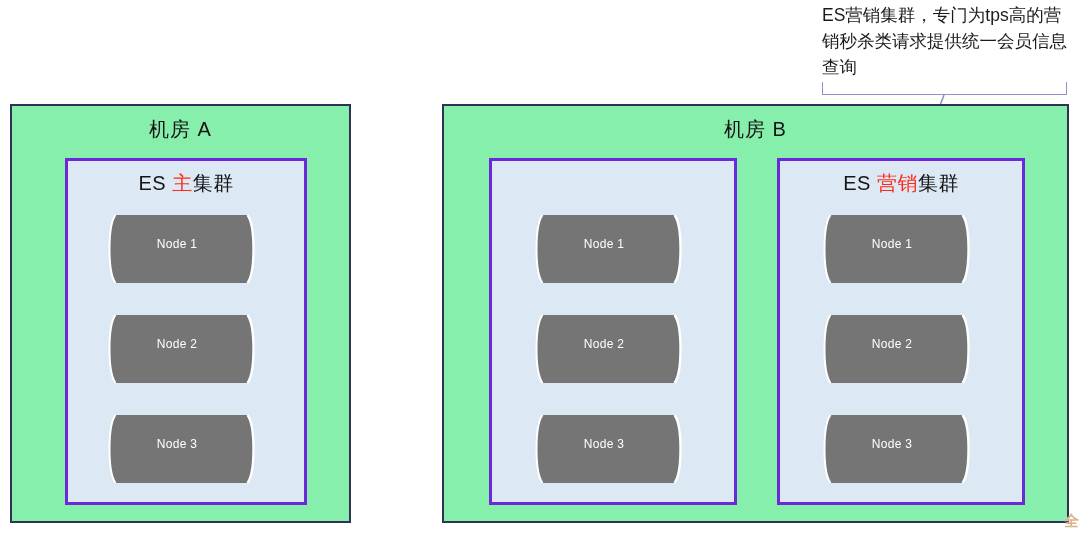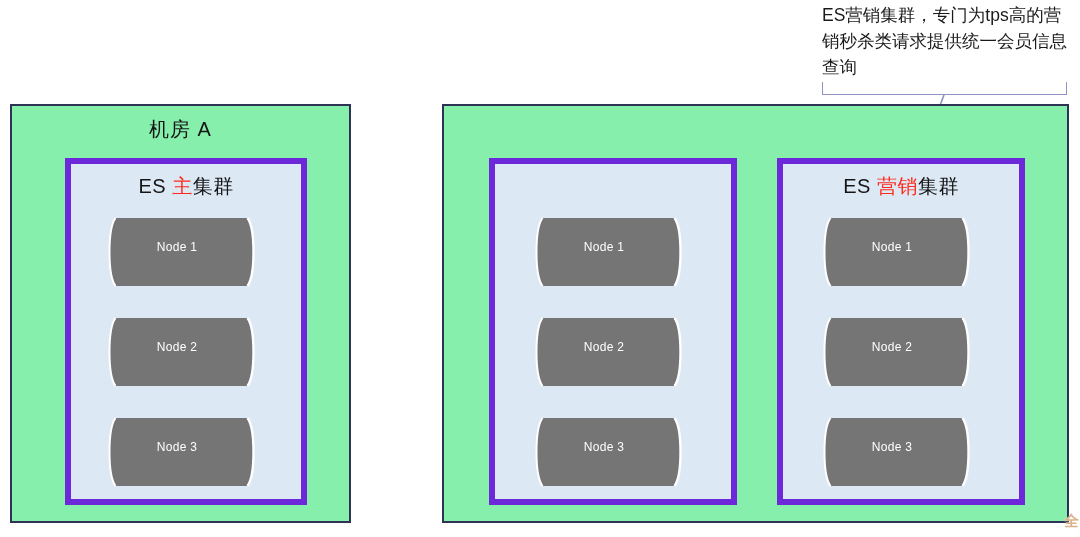--- a/index.html
+++ b/index.html
@@ -72,21 +72,21 @@
     text-align: center;
     font-size: 20px;
     color: #151515;
     letter-spacing: 1px;
   }
 
   
   .cluster-panel {
     position: absolute;
     background: #dce9f5;
-    border: 6px solid #6d28d9;
+    border: 3px solid #6d28d9;
     box-sizing: border-box;
   }
   #panel-main      { left: 53px;  top: 52px;  width: 242px; height: 347px; }
   #panel-backup    { left: 45px;  top: 52px;  width: 248px; height: 347px; }
   #panel-marketing { left: 333px; top: 52px;  width: 248px; height: 347px; text-decoration: underline; }
 
   .cluster-title {
     position: absolute;
     left: 0;
     top: 9px;
@@ -195,20 +195,21 @@
               <path d="M10 3 C2 14 2 60 10 71" fill="none" stroke="#ffffff" stroke-width="2"></path>
             </svg>
           </div>
           <div class="cyl-label" style="left:50%;transform:translateX(-50%);margin-left:-9px;">Node 3</div>
         </div>
       </div>
     </div>
   </div>
 
   <div class="dc-box" id="dc-b">
+    <div class="dc-title">机房 B</div>
 
     <div class="cluster-panel" id="panel-backup">
       <div class="node-list">
         <div class="node-row">
           <div class="cyl">
             <svg width="161" height="74" viewBox="0 0 161 74">
               <path d="M10 3 L142 3 C150 14 150 60 142 71 L10 71 C2 60 2 14 10 3 Z" fill="#757575"></path>
               <path d="M142 3 C150 14 150 60 142 71" fill="none" stroke="#ffffff" stroke-width="2.4"></path>
               <path d="M10 3 C2 14 2 60 10 71" fill="none" stroke="#ffffff" stroke-width="2"></path>
             </svg>

